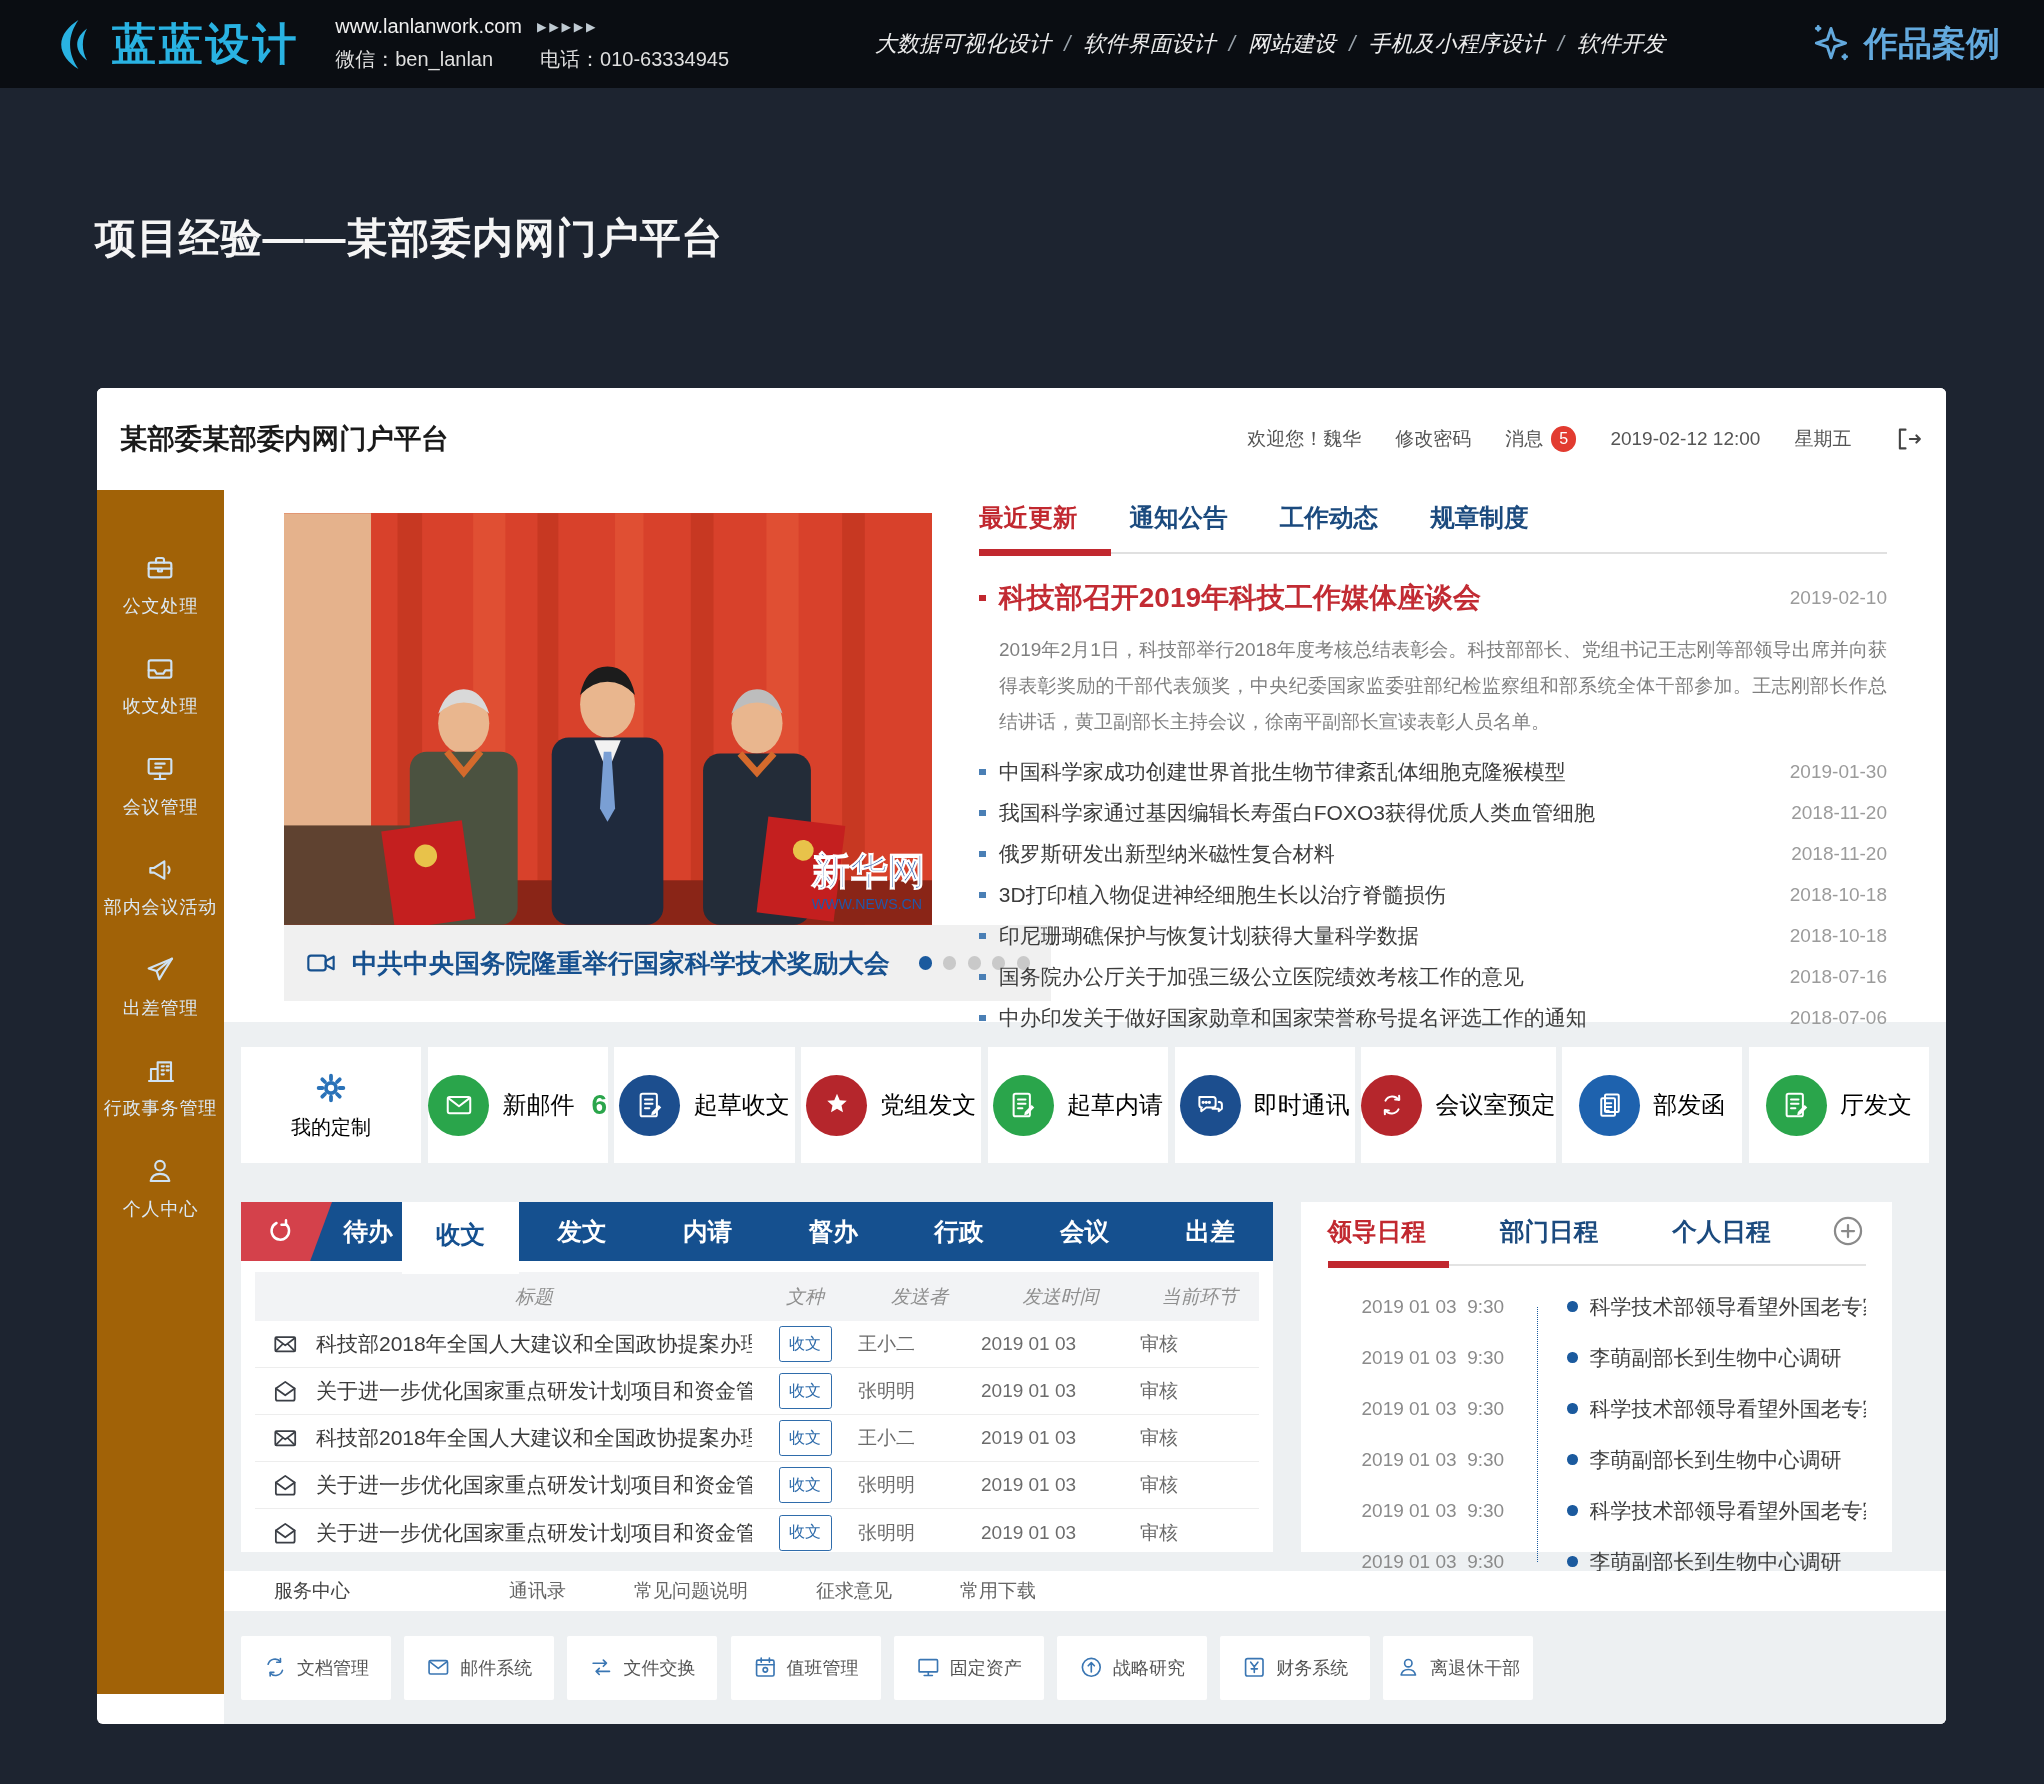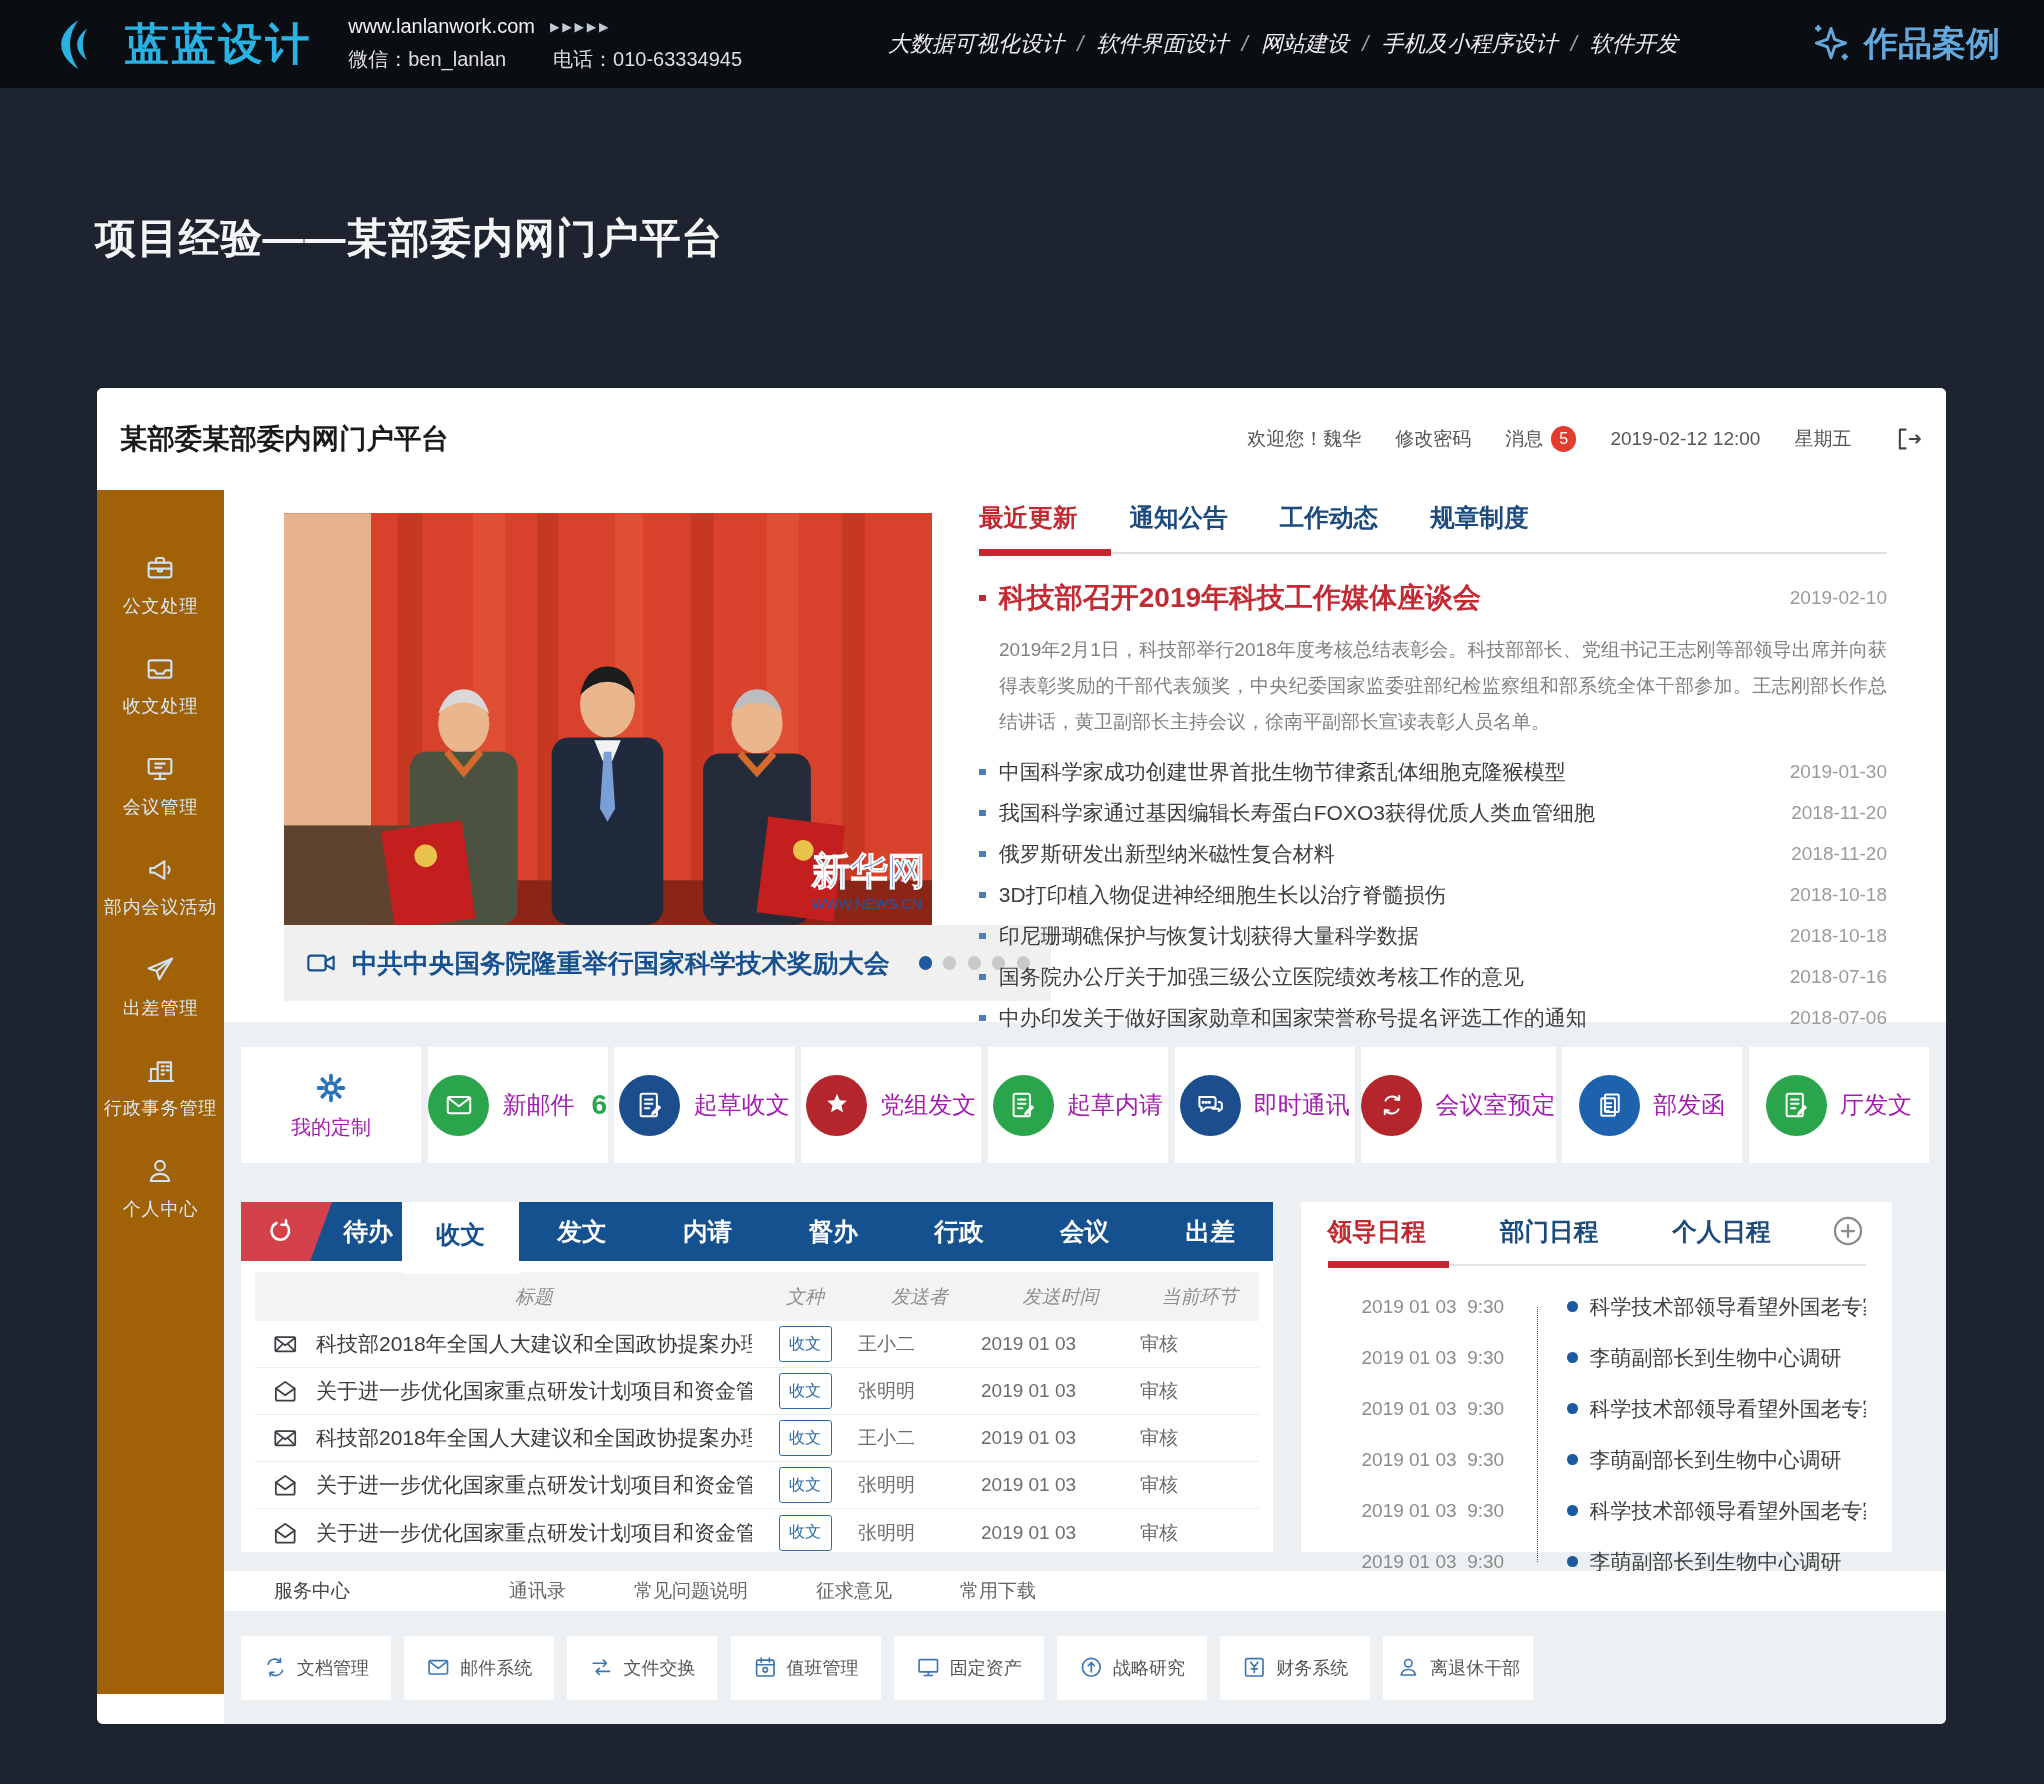--- a/index.html
+++ b/index.html
@@ -9,21 +9,21 @@
     background:#1d2430; overflow:hidden;
   }
   .icon { display:inline-flex; }
   .icon svg { width:100%; height:100%; display:block; }
 
   
   .topbar {
     height:88px; background:#0a0d12; display:flex; align-items:center;
     padding:0 44px; color:#e8e8e8;
   }
-  .brand { display:flex; align-items:center; gap:22px; }
+  .brand { display:flex; align-items:center; gap:9px; }
   .brand .logo-mark { width:59px; height:59px; color:#29b2e2; }
   .brand-name { color:#29b2e2; font-size:44px; font-weight:bold; letter-spacing:2.8px; }
   .contact { margin-left:36px; display:flex; flex-direction:column; gap:7.6px; }
   .contact .line { display:flex; align-items:center; gap:15px; font-size:20px; color:#f0f0f0; }
   .contact .arrows { font-size:12.3px; color:#bfcad2; letter-spacing:2.8px; }
   .contact .line2 span { margin-right:32px; color:#dfdfdf; }
   .top-nav { margin-left:114px; font-style:italic; font-size:22px; color:#ececec; display:flex; align-items:center; gap:13.2px; white-space:nowrap; }
   .top-nav .nav-sep { color:#9aa3ab; }
   .portfolio { margin-left:auto; display:flex; align-items:center; gap:11.4px; color:#63a9dd; font-size:34px; font-weight:bold; }
   .portfolio .icon { width:44px; height:44px; color:#63a9dd; }
@@ -87,21 +87,21 @@
 
   
   .quick-strip { position:absolute; left:0; right:0; top:549px; height:132px; display:flex; gap:6.6px; padding:7.6px 17px; }
   .qa-card { flex:1; background:#fff; display:flex; align-items:center; justify-content:center; gap:13.2px; cursor:pointer; }
   .qa-card.plain { flex-direction:column; gap:7.6px; }
   .qa-card.plain .icon { width:38px; height:38px; color:#2a72b8; }
   .qa-circle { width:61px; height:61px; border-radius:50%; display:flex; align-items:center; justify-content:center; flex:0 0 auto; }
   .qa-circle .icon { width:30px; height:30px; color:#fff; }
   .qa-circle.green { background:#2aa54b; } .qa-circle.navy { background:#1c4e8e; }
   .qa-circle.red { background:#b5262c; } .qa-circle.blue { background:#1e62ae; }
-  .qa-label { font-size:24px; color:#a21caf; white-space:nowrap; }
+  .qa-label { font-size:24px; color:#000000; white-space:nowrap; }
   .qa-card.plain .qa-label { font-size:20px; }
   .qa-count { font-size:28px; color:#2aa54b; font-weight:bold; margin-left:3.8px; }
 
   
   .row3 { position:absolute; left:17px; right:54px; top:712px; height:350px; display:flex; gap:28px; }
   .todo-panel { width:1032px; background:#fff; }
   .todo-tabbar { height:59px; background:#15508f; display:flex; align-items:center; overflow:visible; }
   .todo-flag { width:91px; height:59px; background:#d4414b; clip-path:polygon(0 0,100% 0,76% 100%,0 100%); display:flex; align-items:center; justify-content:center; padding-right:13.2px; flex:0 0 auto; }
   .todo-flag .icon { width:30px; height:30px; color:#fff; }
   .todo-title { color:#fff; font-size:24.6px; font-weight:bold; margin:0 9.5px 0 11.4px; white-space:nowrap; }

